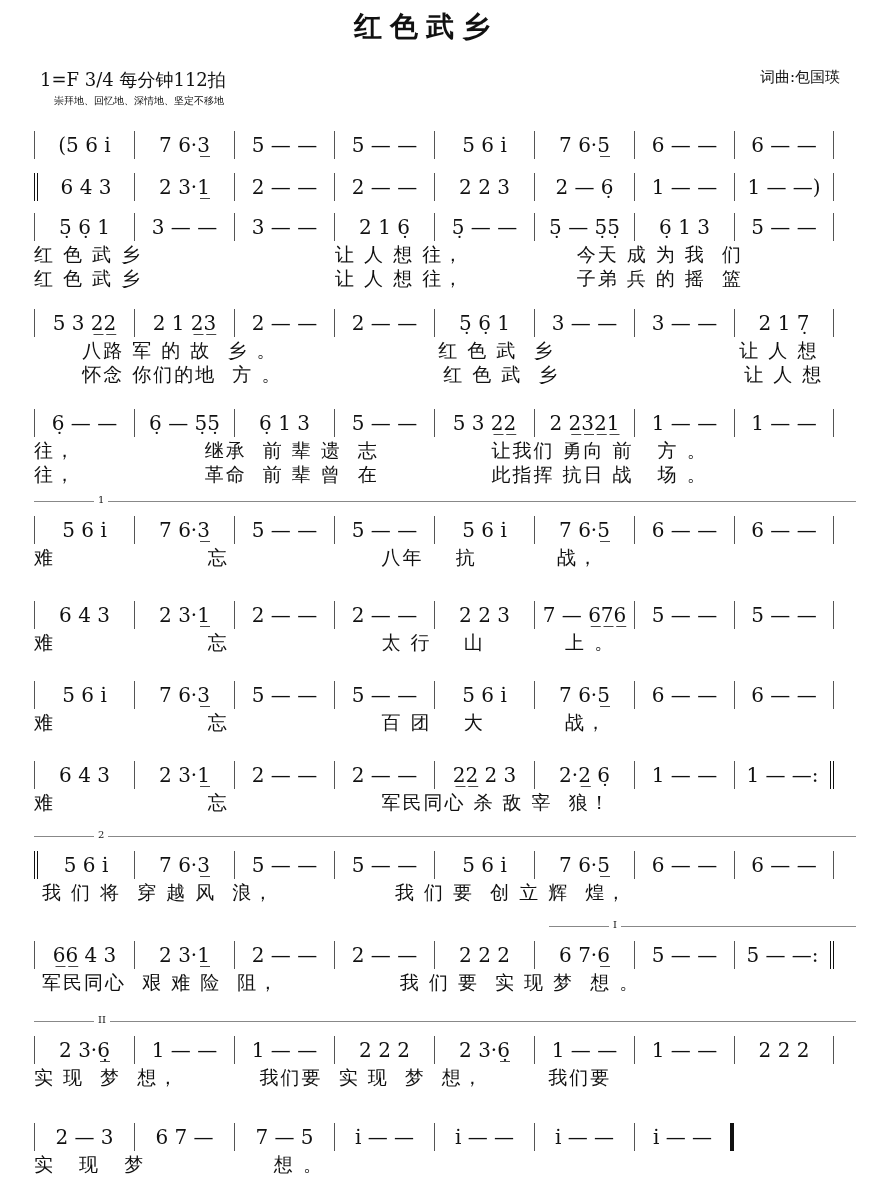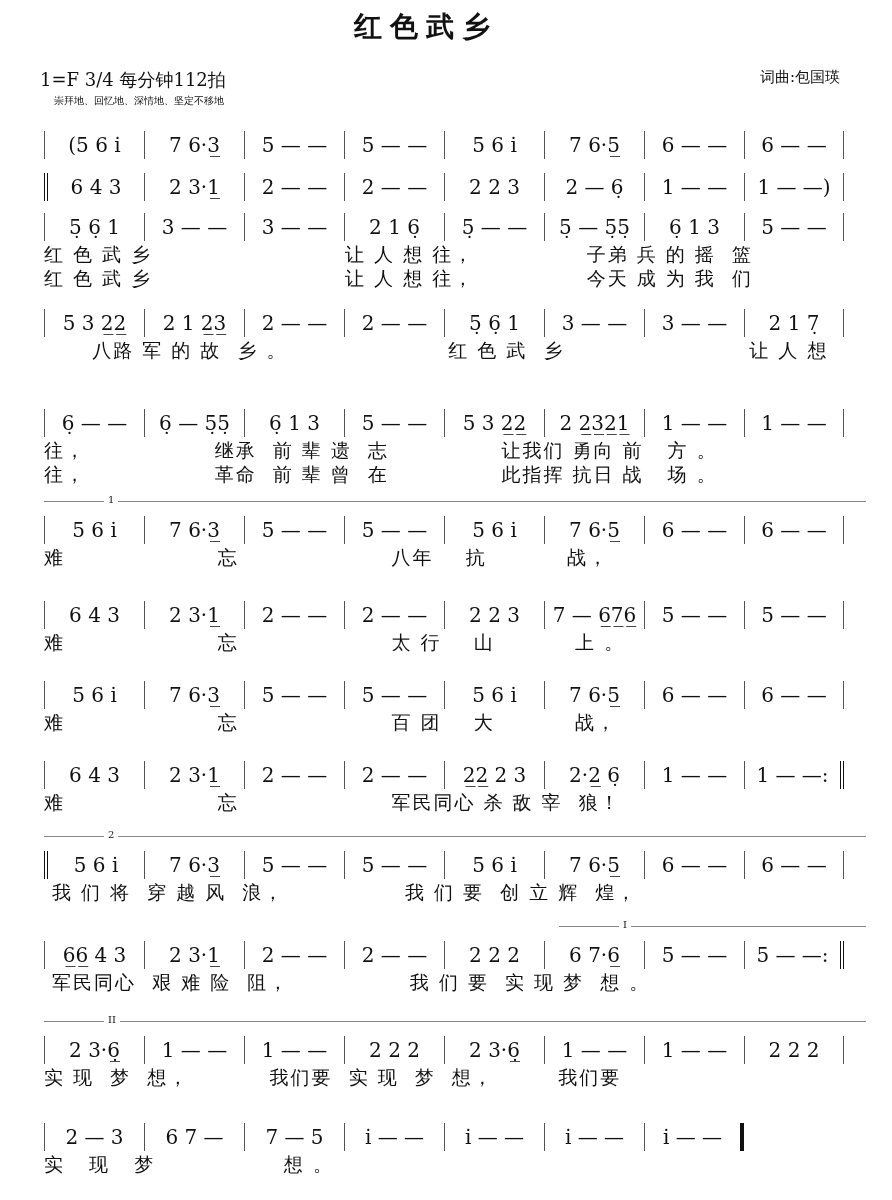--- a/index.html
+++ b/index.html
@@ -3,21 +3,21 @@
 <meta charset="utf-8">
 <style>
   html,body{margin:0;padding:0;background:#fff;}
   body{width:892px;height:1200px;position:relative;overflow:hidden;
        font-family:"DejaVu Serif","Liberation Serif",serif;color:#111;}
   .title{position:absolute;top:8px;left:0;width:852px;text-align:center;
          font-family:"DejaVu Sans","Liberation Sans",sans-serif;font-size:28px;font-weight:bold;letter-spacing:8px;}
   .meta-left{position:absolute;top:68px;left:40px;font-size:18px;}
   .meta-sub{position:absolute;top:94px;left:54px;font-size:10px;font-family:"DejaVu Sans",sans-serif;}
   .meta-right{position:absolute;top:68px;right:52px;font-size:15px;}
-  .row{position:absolute;left:44px;width:822px;}
+  .row{position:absolute;left:34px;width:822px;}
   .notes{position:relative;height:30px;display:flex;align-items:center;font-size:20px;}
   .bar{display:flex;justify-content:space-around;align-items:center;width:100px;padding:0 2px;box-sizing:border-box;
        border-left:1px solid #555;height:28px;}
   .bar.end{border-right:1px solid #555;}
   .bar.rep-start{border-left:4px double #111;}
   .bar.rep-end{border-right:4px double #111;}
   .bar.final{border-right:4px solid #111;}
   .lyric{position:relative;font-size:19px;height:24px;white-space:pre;letter-spacing:2px;
          font-family:"DejaVu Sans","Liberation Sans",sans-serif;}
   .volta{position:absolute;border-top:1px solid #888;font-size:10px;height:6px;}
@@ -60,35 +60,36 @@
       <div class="notes">
         <div class="bar">5̣ 6̣ 1</div>
         <div class="bar">3 — —</div>
         <div class="bar">3 — —</div>
         <div class="bar">2 1 6̣</div>
         <div class="bar">5̣ — —</div>
         <div class="bar">5̣ — 5̣5̣</div>
         <div class="bar">6̣ 1 3</div>
         <div class="bar end">5 — —</div>
       </div>
+      <div class="lyric">红 色 武 乡                        让 人 想 往，              今天 成 为 我  们</div>
       <div class="lyric">红 色 武 乡                        让 人 想 往，              子弟 兵 的 摇  篮</div>
-      <div class="lyric">红 色 武 乡                        让 人 想 往，              今天 成 为 我  们</div>
     </div>
     <div class="row" style="top: 308px;">
       <div class="notes">
         <div class="bar">5 3 2̲2̲</div>
         <div class="bar">2 1 2̲3̲</div>
         <div class="bar">2 — —</div>
         <div class="bar">2 — —</div>
         <div class="bar">5̣ 6̣ 1</div>
         <div class="bar">3 — —</div>
         <div class="bar">3 — —</div>
         <div class="bar end">2 1 7̣</div>
       </div>
       <div class="lyric">      八路 军 的 故  乡 。                    红 色 武  乡                       让 人 想</div>
+      <div class="lyric">      怀念 你们的地  方 。                    红 色 武  乡                       让 人 想</div>
     </div>
     <div class="row" style="top: 408px;">
       <div class="notes">
         <div class="bar">6̣ — —</div>
         <div class="bar">6̣ — 5̣5̣</div>
         <div class="bar">6̣ 1 3</div>
         <div class="bar">5 — —</div>
         <div class="bar">5 3 2̲2̲</div>
         <div class="bar">2 2̲3̲2̲1̲</div>
         <div class="bar">1 — —</div>

